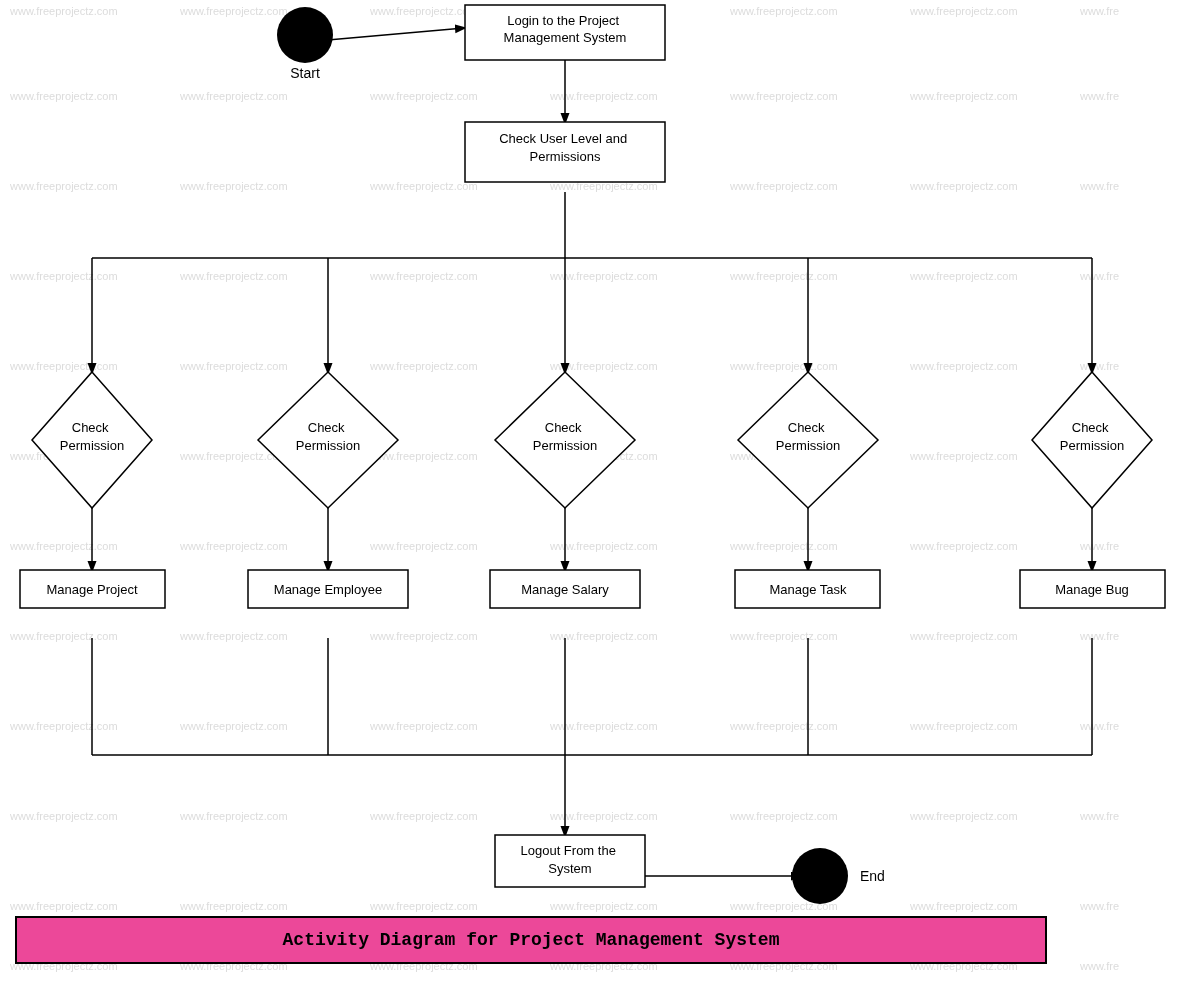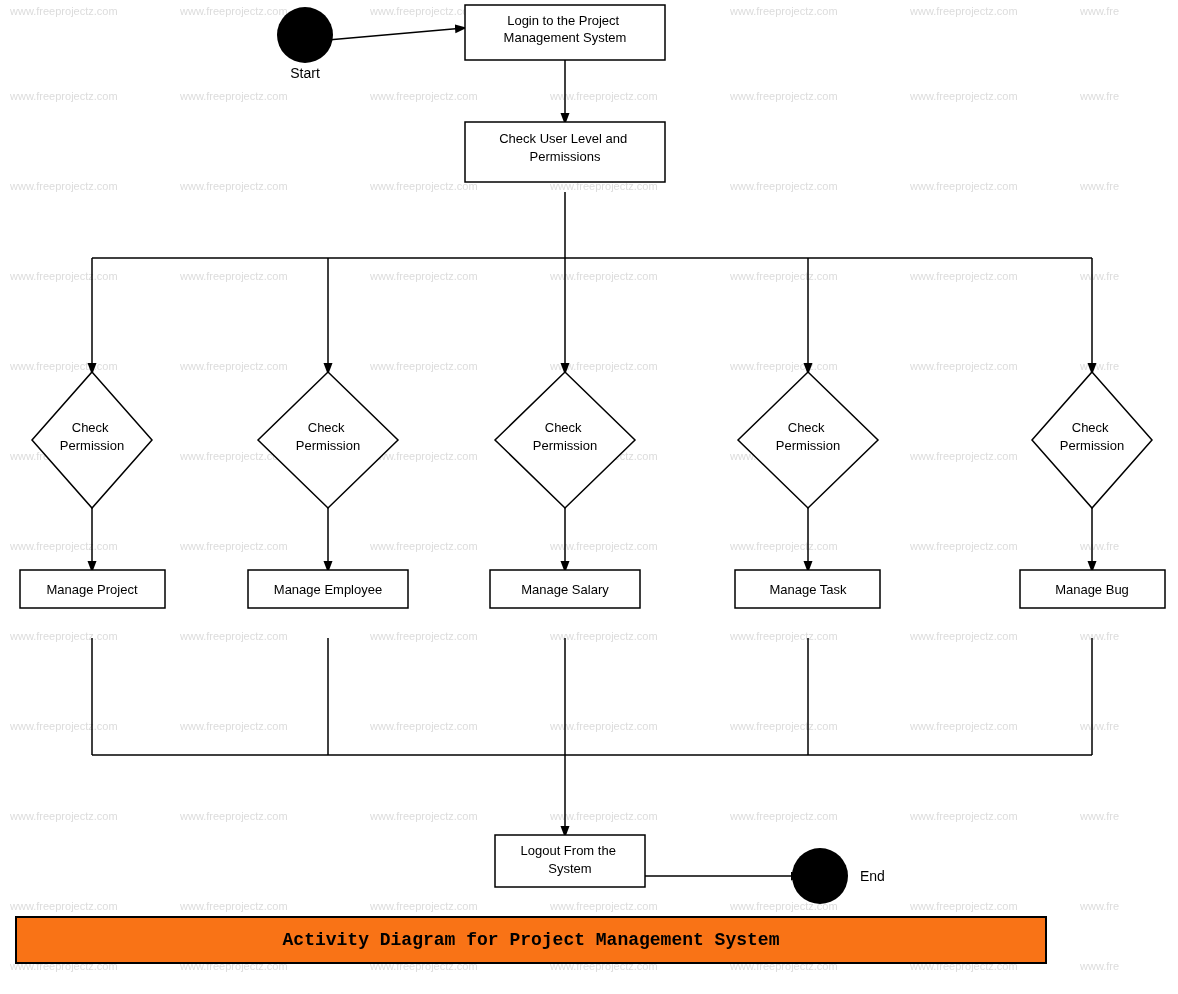--- a/index.html
+++ b/index.html
@@ -31,21 +31,21 @@
       top: 0; left: 0;
       width: 1178px;
       height: 994px;
     }
     .bottom-title-bar {
       position: absolute;
       bottom: 30px;
       left: 15px;
       right: 15px;
       border: 2px solid #000;
-      background: #f97316;
+      background: #ec4899;
       text-align: center;
       padding: 12px 16px;
       font-size: 18px;
       font-weight: bold;
       font-family: 'Courier New', monospace;
       z-index: 10;
     }
   </style>
 </head>
 <body>

